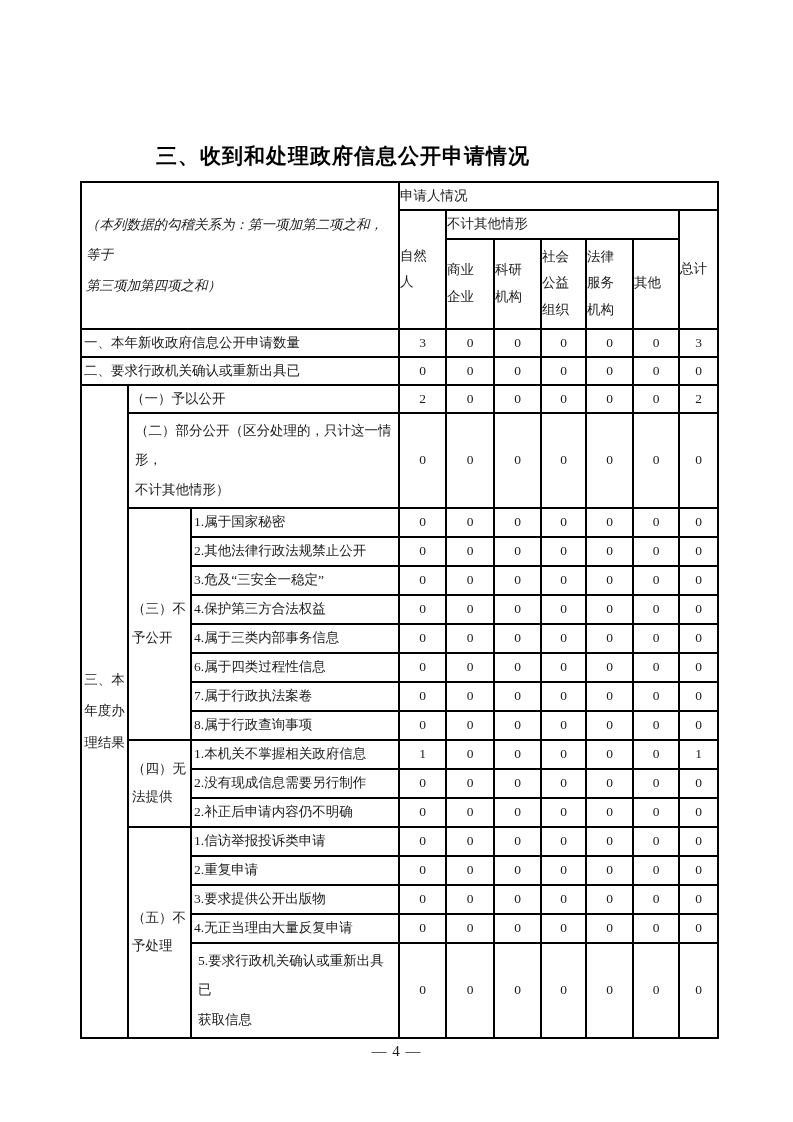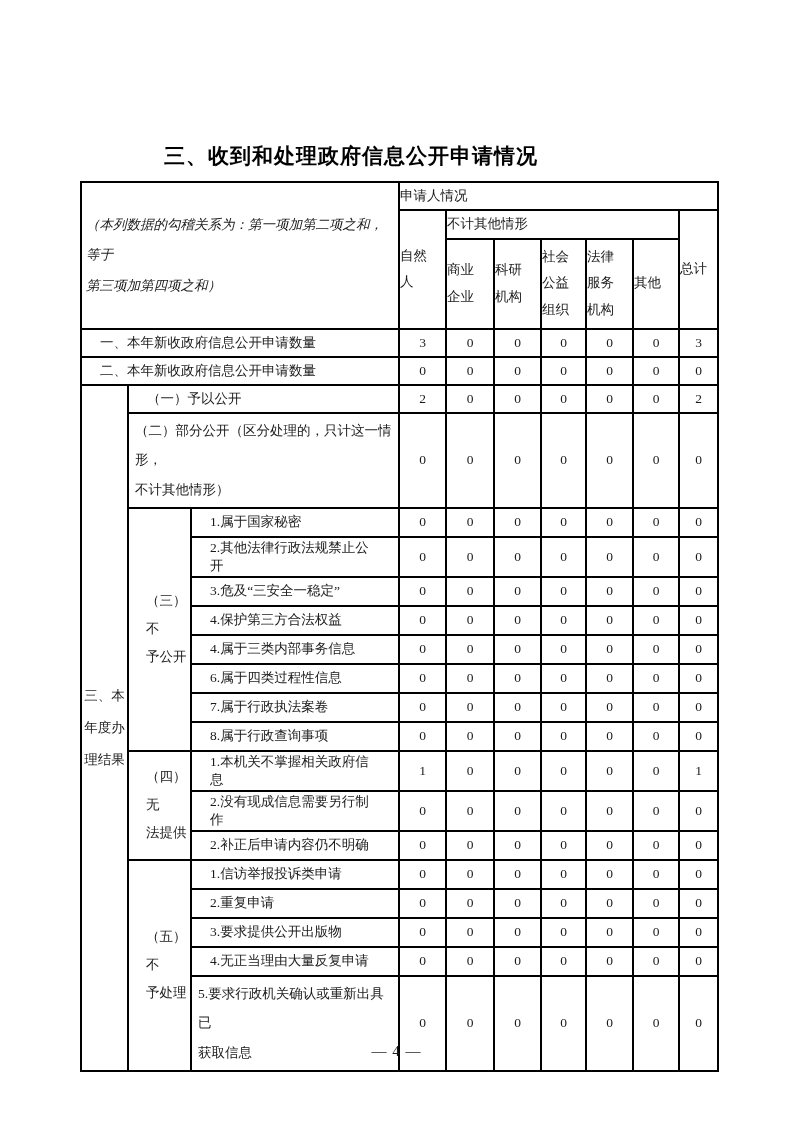--- a/index.html
+++ b/index.html
@@ -4,44 +4,44 @@
 <style>
   * { margin:0; padding:0; box-sizing:border-box; }
   html,body { background:#ffffff; }
   body {
     width:793px; height:1122px;
     font-family:"Liberation Serif","DejaVu Serif",serif;
     color:#111111;
   }
   .page { position:relative; width:793px; height:1122px; background:#ffffff; overflow:hidden; }
   .title {
-    position:absolute; left:164px; top:142px;
+    position:absolute; left:156px; top:142px;
     font-family:"Liberation Sans","DejaVu Sans",sans-serif;
     font-weight:bold; font-size:21px; letter-spacing:1px; line-height:1.3;
     color:#000000;
   }
   table.report {
     position:absolute; left:80px; top:181px;
     width:637px; border-collapse:collapse; table-layout:fixed;
   }
   table.report td {
     border:2px solid #000000;
     font-size:13.5px; vertical-align:middle; overflow:hidden;
     color:#1a1a1a;
   }
   .hdr  { text-align:left; white-space:pre-line; line-height:1.95; }
   .num  { text-align:center; font-size:14px; }
-  .lbl  { text-align:left; padding:1px 18px; }
+  .lbl  { text-align:left; padding:1px 2px; }
   .lbl2 { text-align:left; padding:2px 6px; white-space:pre-line; line-height:2.2; }
   .note {
     font-style:italic; white-space:pre-line; line-height:2.25;
     padding:1px 4px; font-size:12.8px; text-align:left;
   }
   .colA { text-align:center; white-space:pre-line; line-height:2.35; padding:8px 1px; }
-  .colB { text-align:left; white-space:pre-line; line-height:2.1; padding:2px 2px 2px 17px; }
+  .colB { text-align:left; white-space:pre-line; line-height:2.1; padding:2px 2px 2px 3px; }
   tr.h27{ height:27px; } tr.h28{ height:28px; } tr.h29{ height:29px; }
   tr.h58{ height:58px; } tr.h62{ height:62px; } tr.h90{ height:90px; }
   .pagenum {
     position:absolute; top:1043px; left:0; width:100%;
     text-align:center; font-size:15px; letter-spacing:1px; color:#1a1a1a;
   }
 </style>
 </head>
 <body>
 
@@ -94,21 +94,21 @@
       <td class="num">3</td>
       <td class="num">0</td>
       <td class="num">0</td>
       <td class="num">0</td>
       <td class="num">0</td>
       <td class="num">0</td>
       <td class="num">3</td>
     </tr>
 
     <tr class="h28">
-      <td class="lbl" colspan="3">二、本年新收政府信息公开申请数量</td>
+      <td class="lbl" colspan="3">二、要求行政机关确认或重新出具已</td>
       <td class="num">0</td>
       <td class="num">0</td>
       <td class="num">0</td>
       <td class="num">0</td>
       <td class="num">0</td>
       <td class="num">0</td>
       <td class="num">0</td>
     </tr>
 
     <tr class="h28">

